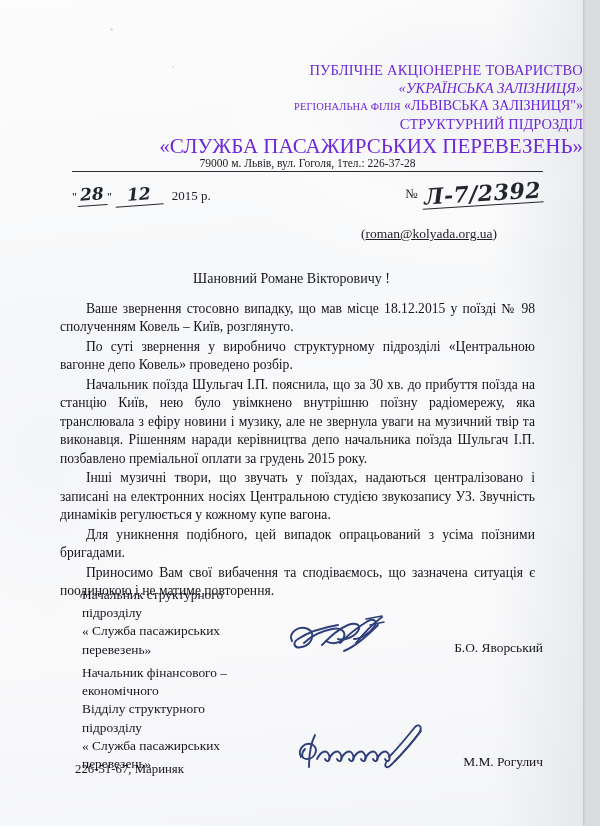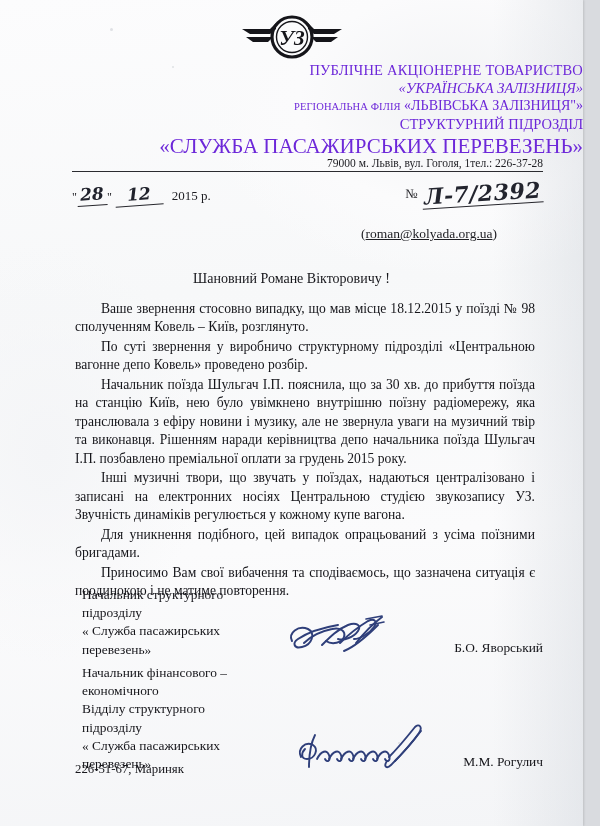--- a/index.html
+++ b/index.html
@@ -95,21 +95,21 @@
     line-height: 1.25;
   }
 
   
   .addr-row {
     position: absolute;
     left: 72px;
     right: 40px;
     top: 157px;
     display: flex;
-    justify-content: flex-end;
+    justify-content: center;
     align-items: flex-end;
     font-size: 11.5px;
     color: #1d1d22;
     padding-bottom: 2px;
     border-bottom: 1.6px solid #2b2b30;
   }
 
   
   .meta-row {
     position: absolute;
@@ -205,21 +205,21 @@
     top: 271px;
     text-align: center;
     font-size: 14px;
     color: #16161b;
     padding-left: 0;
   }
 
   
   .body-block {
     position: absolute;
-    left: 75px;
+    left: 60px;
     right: 48px;
     top: 300px;
     font-size: 13.6px;
     line-height: 1.36;
     color: #15151a;
     text-align: justify;
   }
   .body-block p {
     margin: 0 0 1px 0;
     text-indent: 26px;
@@ -286,37 +286,20 @@
 
 <div class="scan-frame">
   <div class="paper"></div>
 
   <div class="speck" style="left:110px; top:28px; width:3px; height:3px;"></div>
   <div class="speck" style="left:172px; top:66px; width:2px; height:2px;"></div>
   <div class="speck" style="left:398px; top:742px; width:2px; height:2px;"></div>
 
   <div class="sheet-inner">
 
-    <div class="logo-wrap">
-      <svg width="104" height="46" viewBox="0 0 104 46" aria-label="UZ logo">
-        <g fill="#15151a">
-
-          <path d="M2 15 L36 15 L30 20 L10 20 Z"></path>
-          <path d="M6 23 L33 23 L28 28 L13 28 Z"></path>
-          <path d="M36 9 L30 15 L36 15 Z"></path>
-
-          <path d="M102 15 L68 15 L74 20 L94 20 Z"></path>
-          <path d="M98 23 L71 23 L76 28 L91 28 Z"></path>
-          <path d="M68 9 L74 15 L68 15 Z"></path>
-        </g>
-        <circle cx="52" cy="23" r="20" fill="none" stroke="#15151a" stroke-width="3.2"></circle>
-        <circle cx="52" cy="23" r="15.5" fill="none" stroke="#15151a" stroke-width="1.4"></circle>
-        <text x="52" y="31" text-anchor="middle" font-family="&quot;Liberation Serif&quot;, serif" font-size="21" font-weight="bold" font-style="italic" fill="#15151a">УЗ</text>
-      </svg>
-    </div>
 
     <div class="letterhead">
       <div class="lh1">ПУБЛІЧНЕ АКЦІОНЕРНЕ ТОВАРИСТВО</div>
       <div class="lh2">«УКРАЇНСЬКА ЗАЛІЗНИЦЯ»</div>
       <div class="lh3">
         <span class="small">РЕГІОНАЛЬНА ФІЛІЯ</span>
         <span>«ЛЬВІВСЬКА  ЗАЛІЗНИЦЯ"»</span>
       </div>
       <div class="lh4">СТРУКТУРНИЙ ПІДРОЗДІЛ</div>
       <div class="lh5">«СЛУЖБА ПАСАЖИРСЬКИХ ПЕРЕВЕЗЕНЬ»</div>

